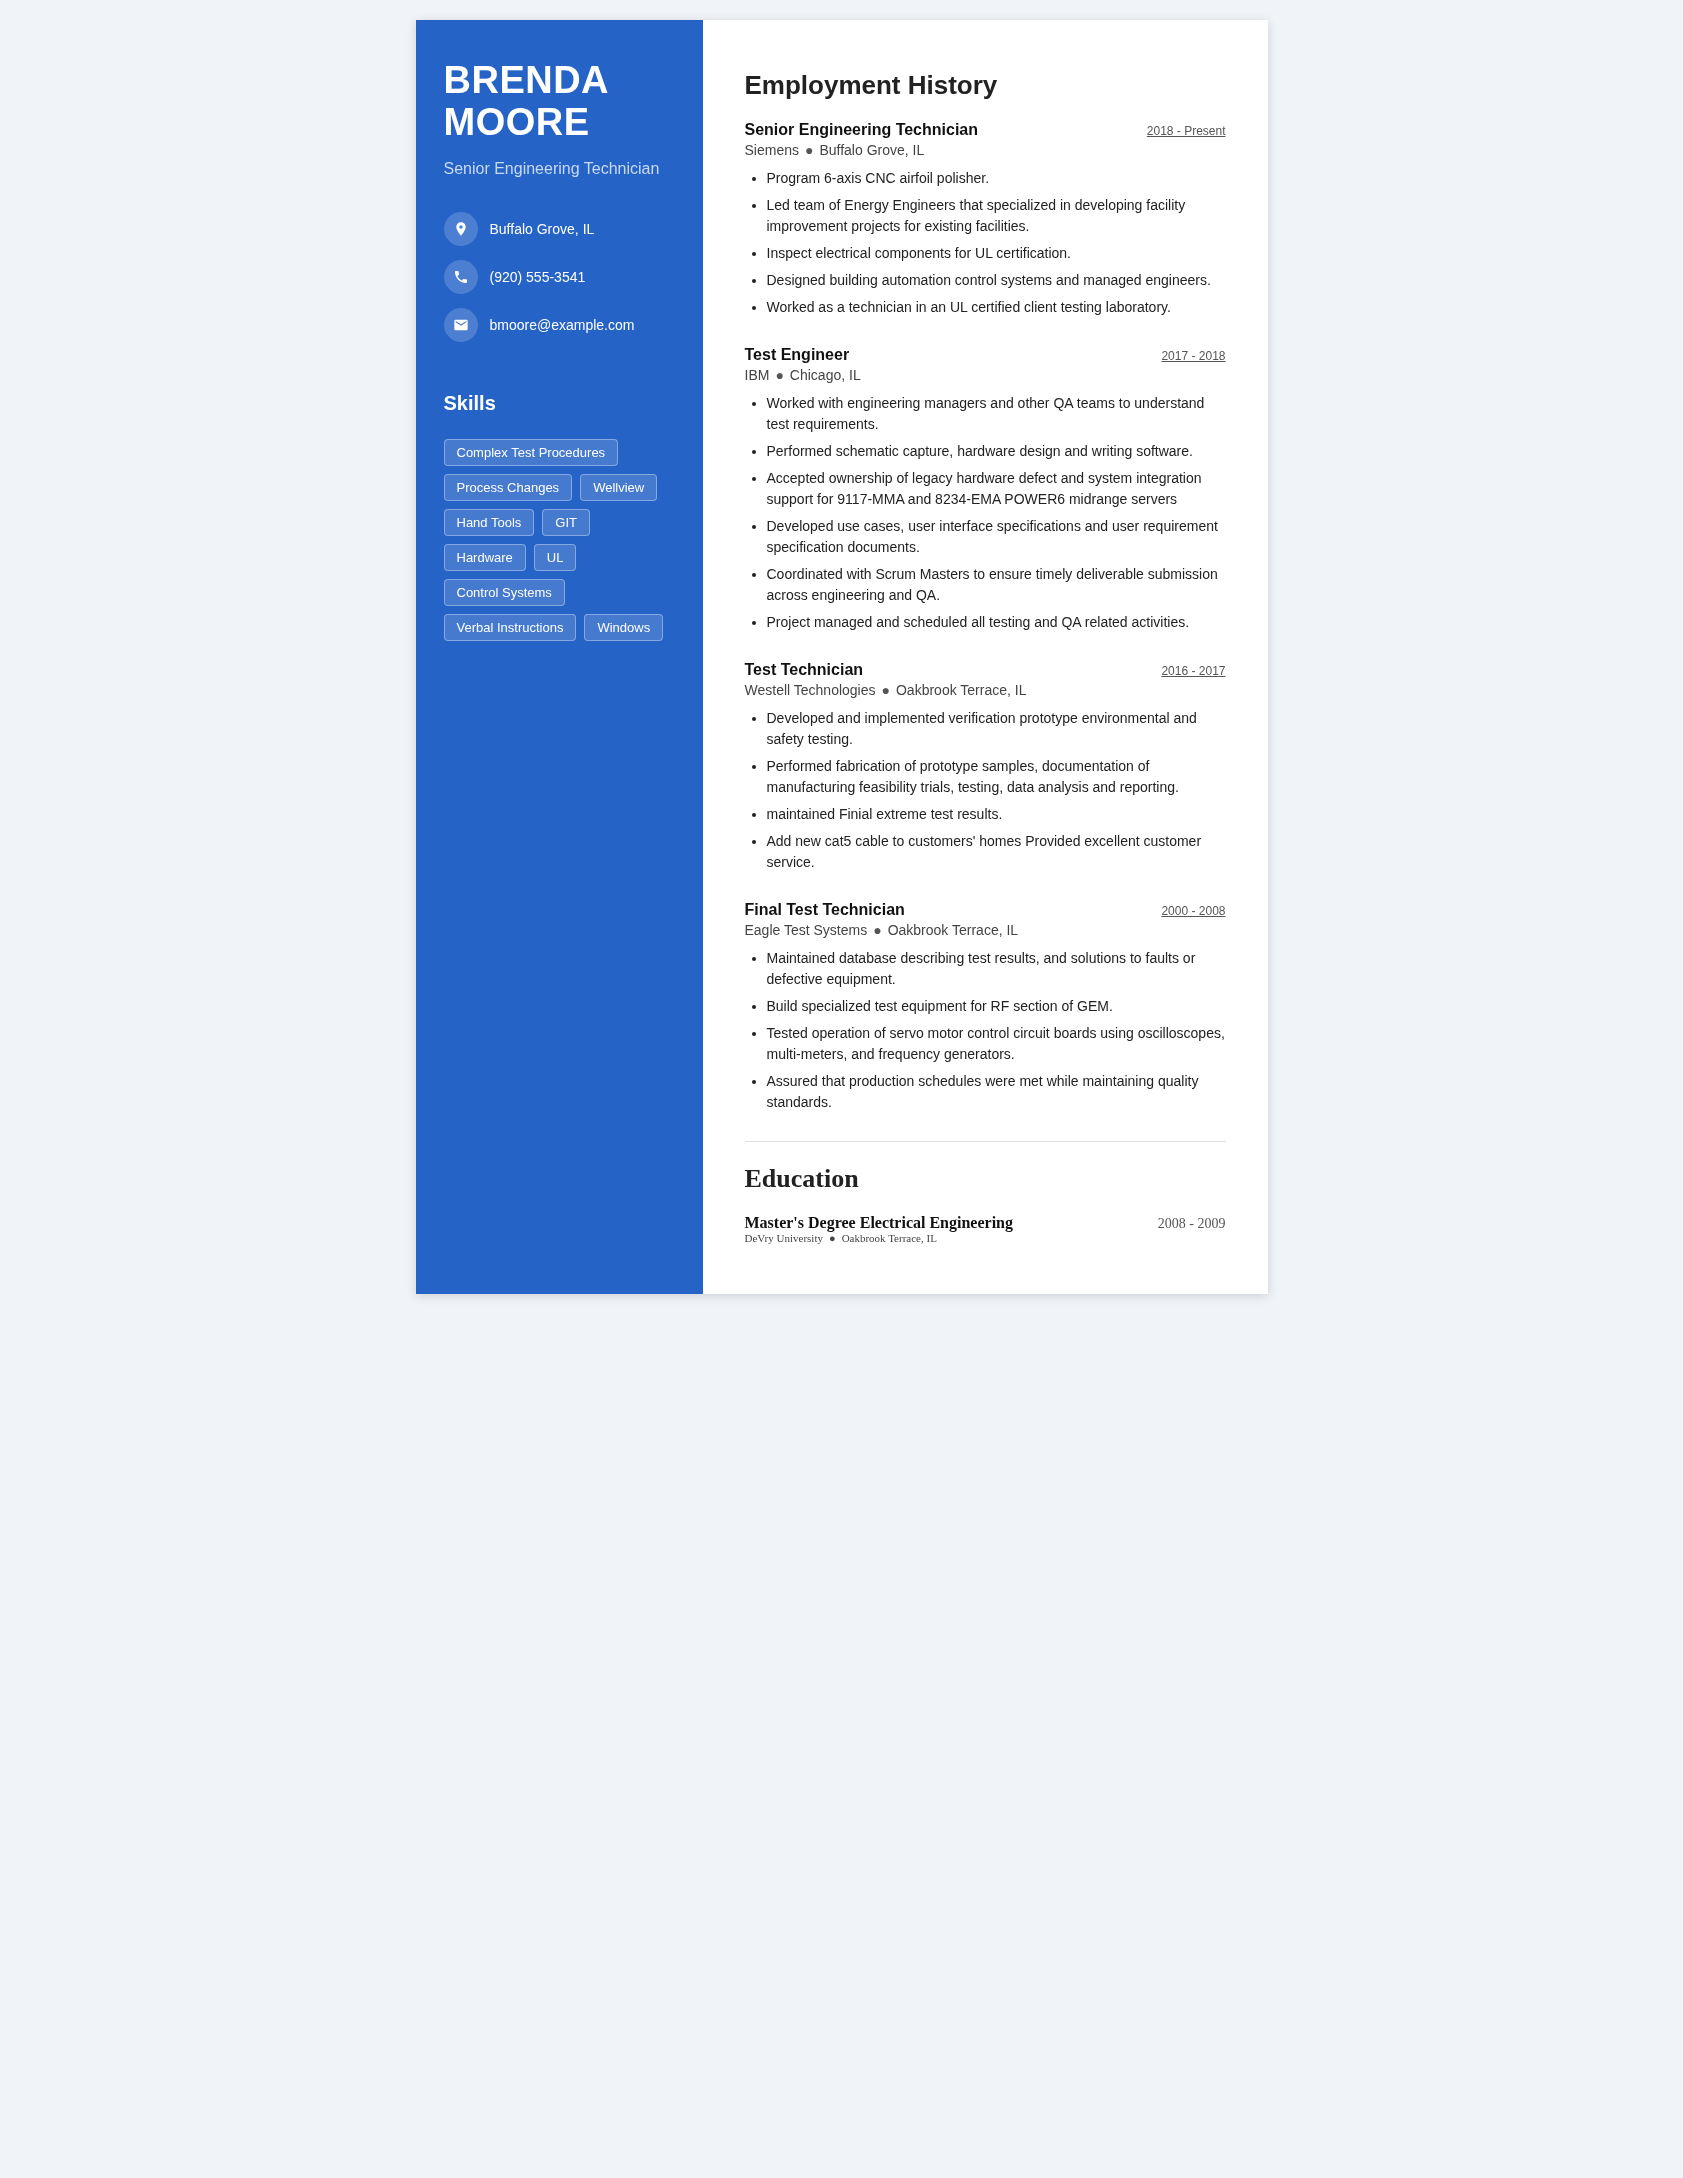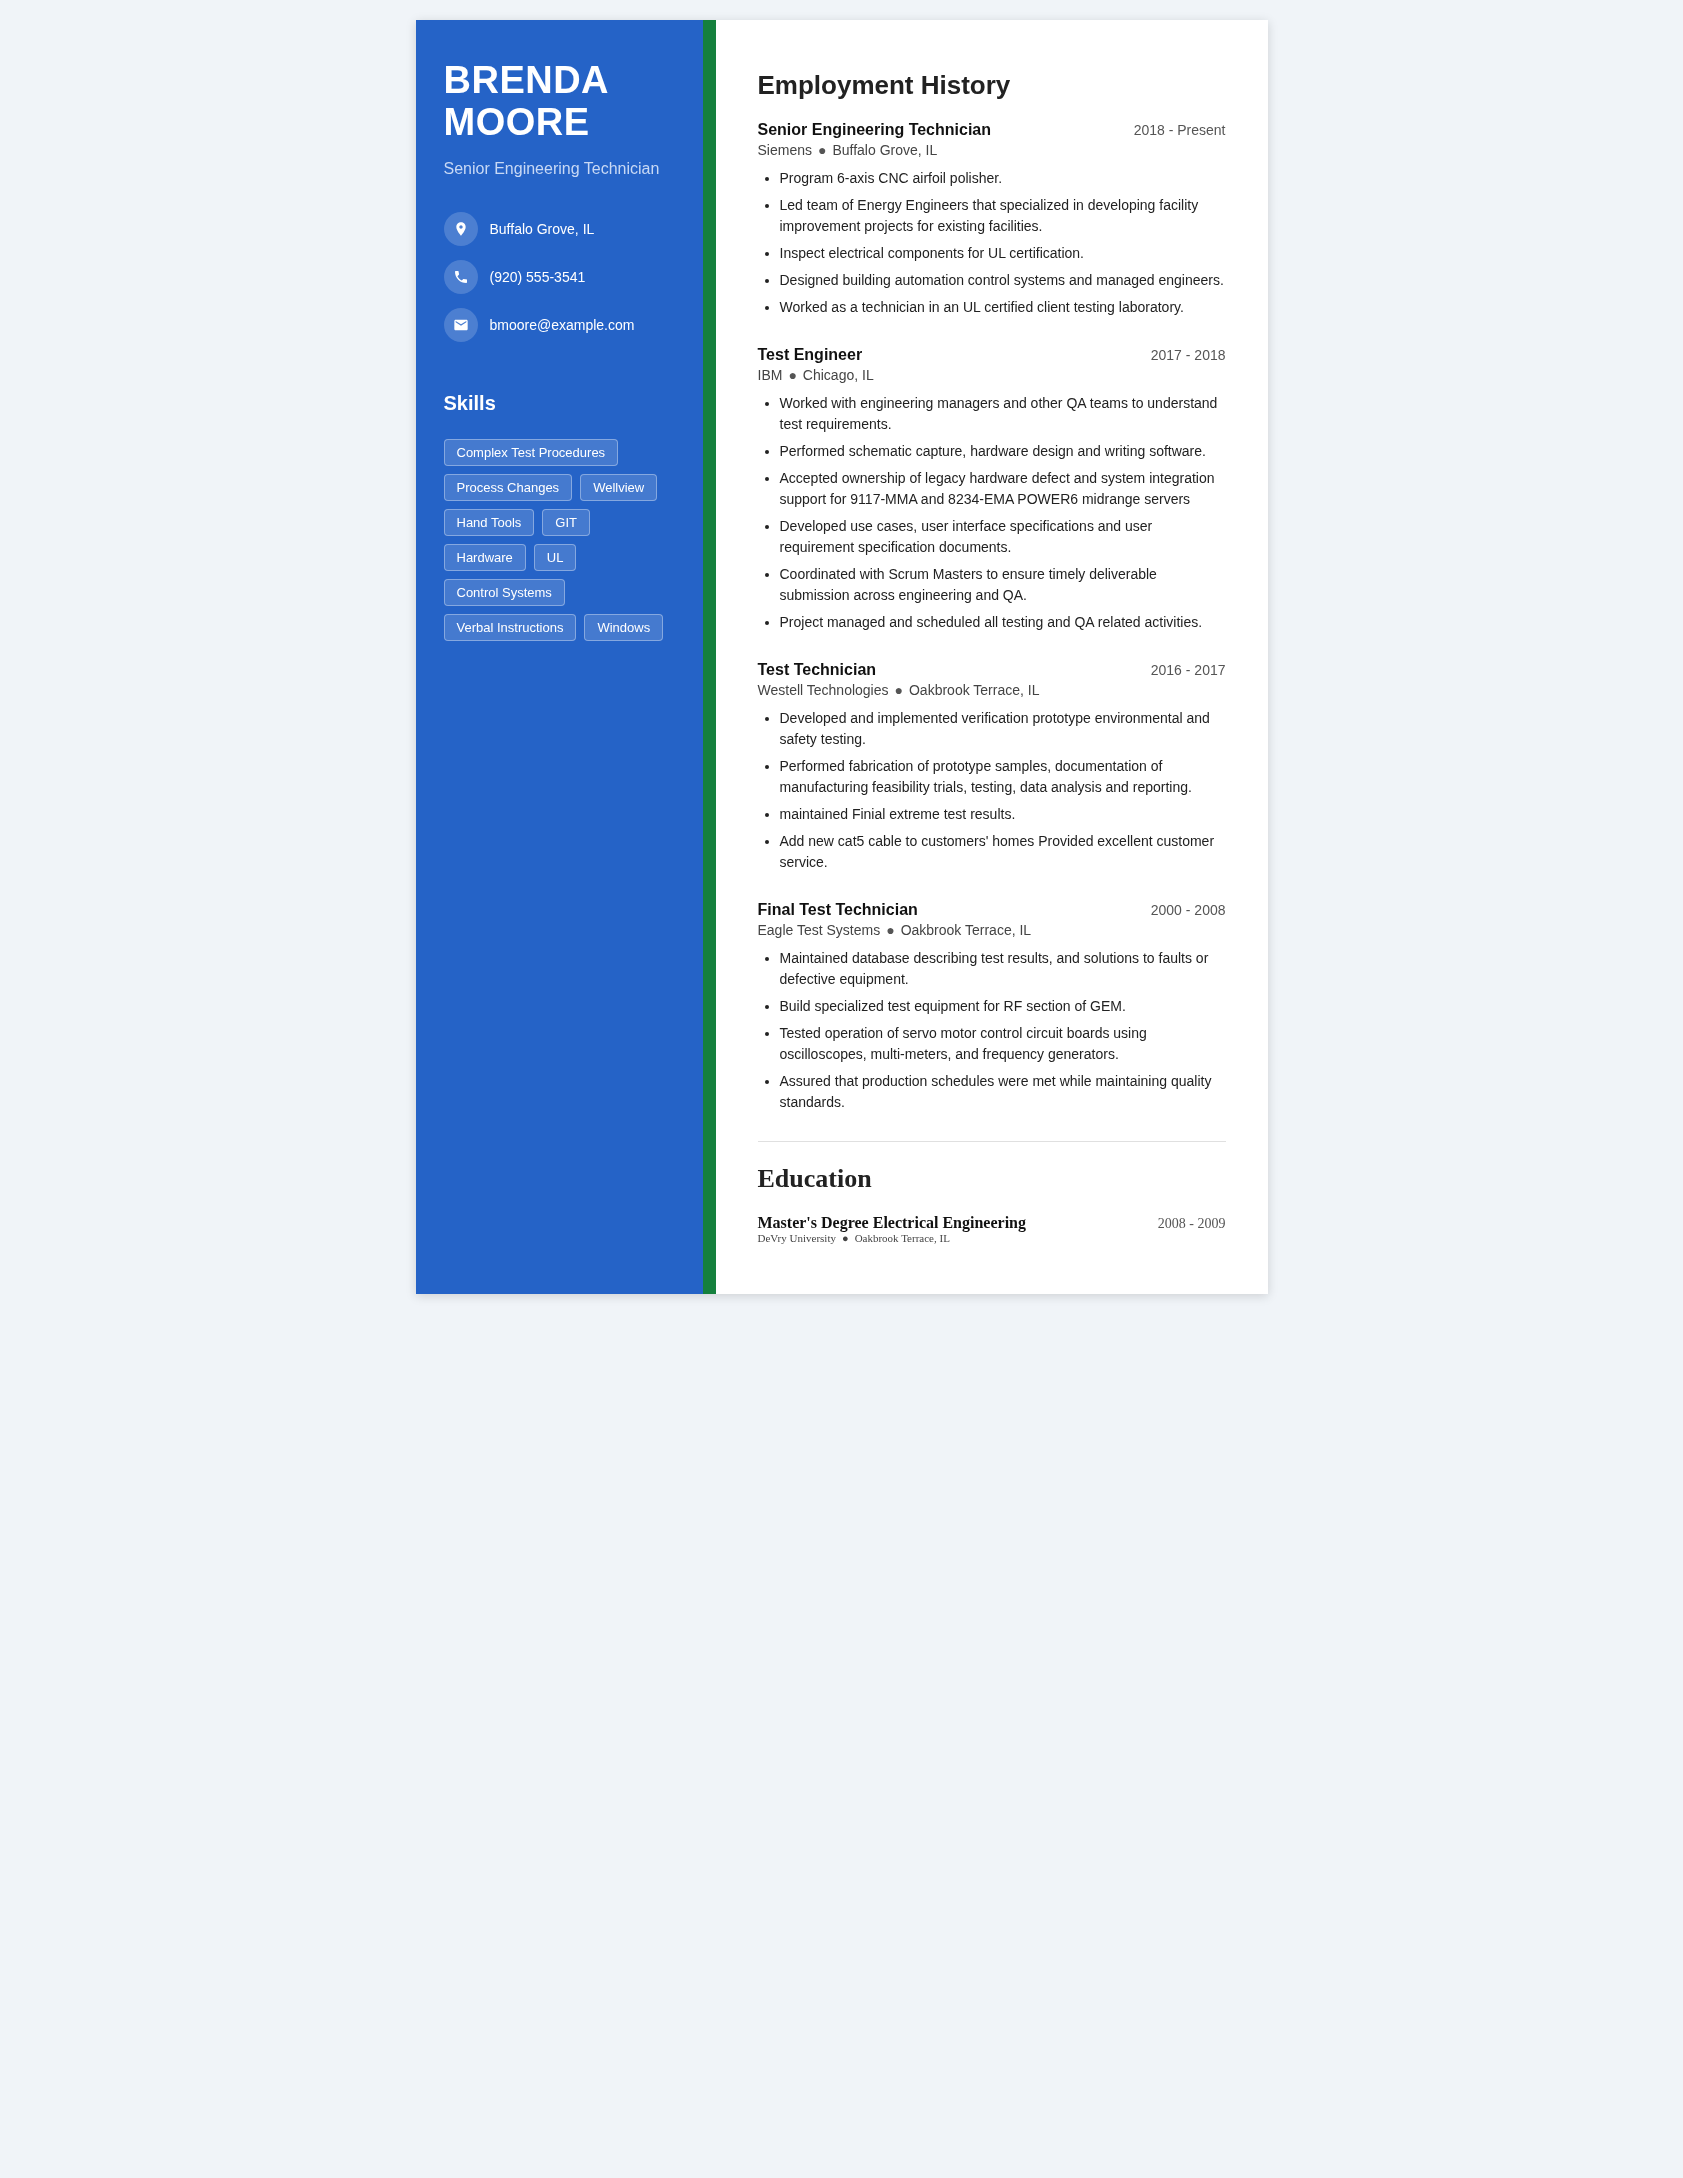--- a/index.html
+++ b/index.html
@@ -87,21 +87,20 @@
       border-radius: 4px;
       padding: 5px 12px;
       font-size: 13px;
       white-space: nowrap;
     }
     
     .main {
       flex: 1;
       padding: 40px 42px 40px 42px;
       background: #fff;
-      margin-left: 13px;
     }
     .section-title {
       font-size: 26px;
       font-weight: 700;
       color: #222;
       margin-bottom: 20px;
       margin-top: 10px;
     }
     .job {
       margin-bottom: 28px;
@@ -111,23 +110,24 @@
       justify-content: space-between;
       align-items: baseline;
       margin-bottom: 3px;
     }
     .job-title {
       font-size: 16px;
       font-weight: 700;
       color: #111;
     }
     .job-date {
-      font-size: 14px;
+      font-size: 12px;
       color: #555;
       white-space: nowrap;
+      text-decoration: underline;
     }
     .job-company {
       font-size: 14px;
       color: #444;
       margin-bottom: 10px;
       display: flex;
       align-items: center;
       gap: 6px;
     }
     .job-company .bullet {

